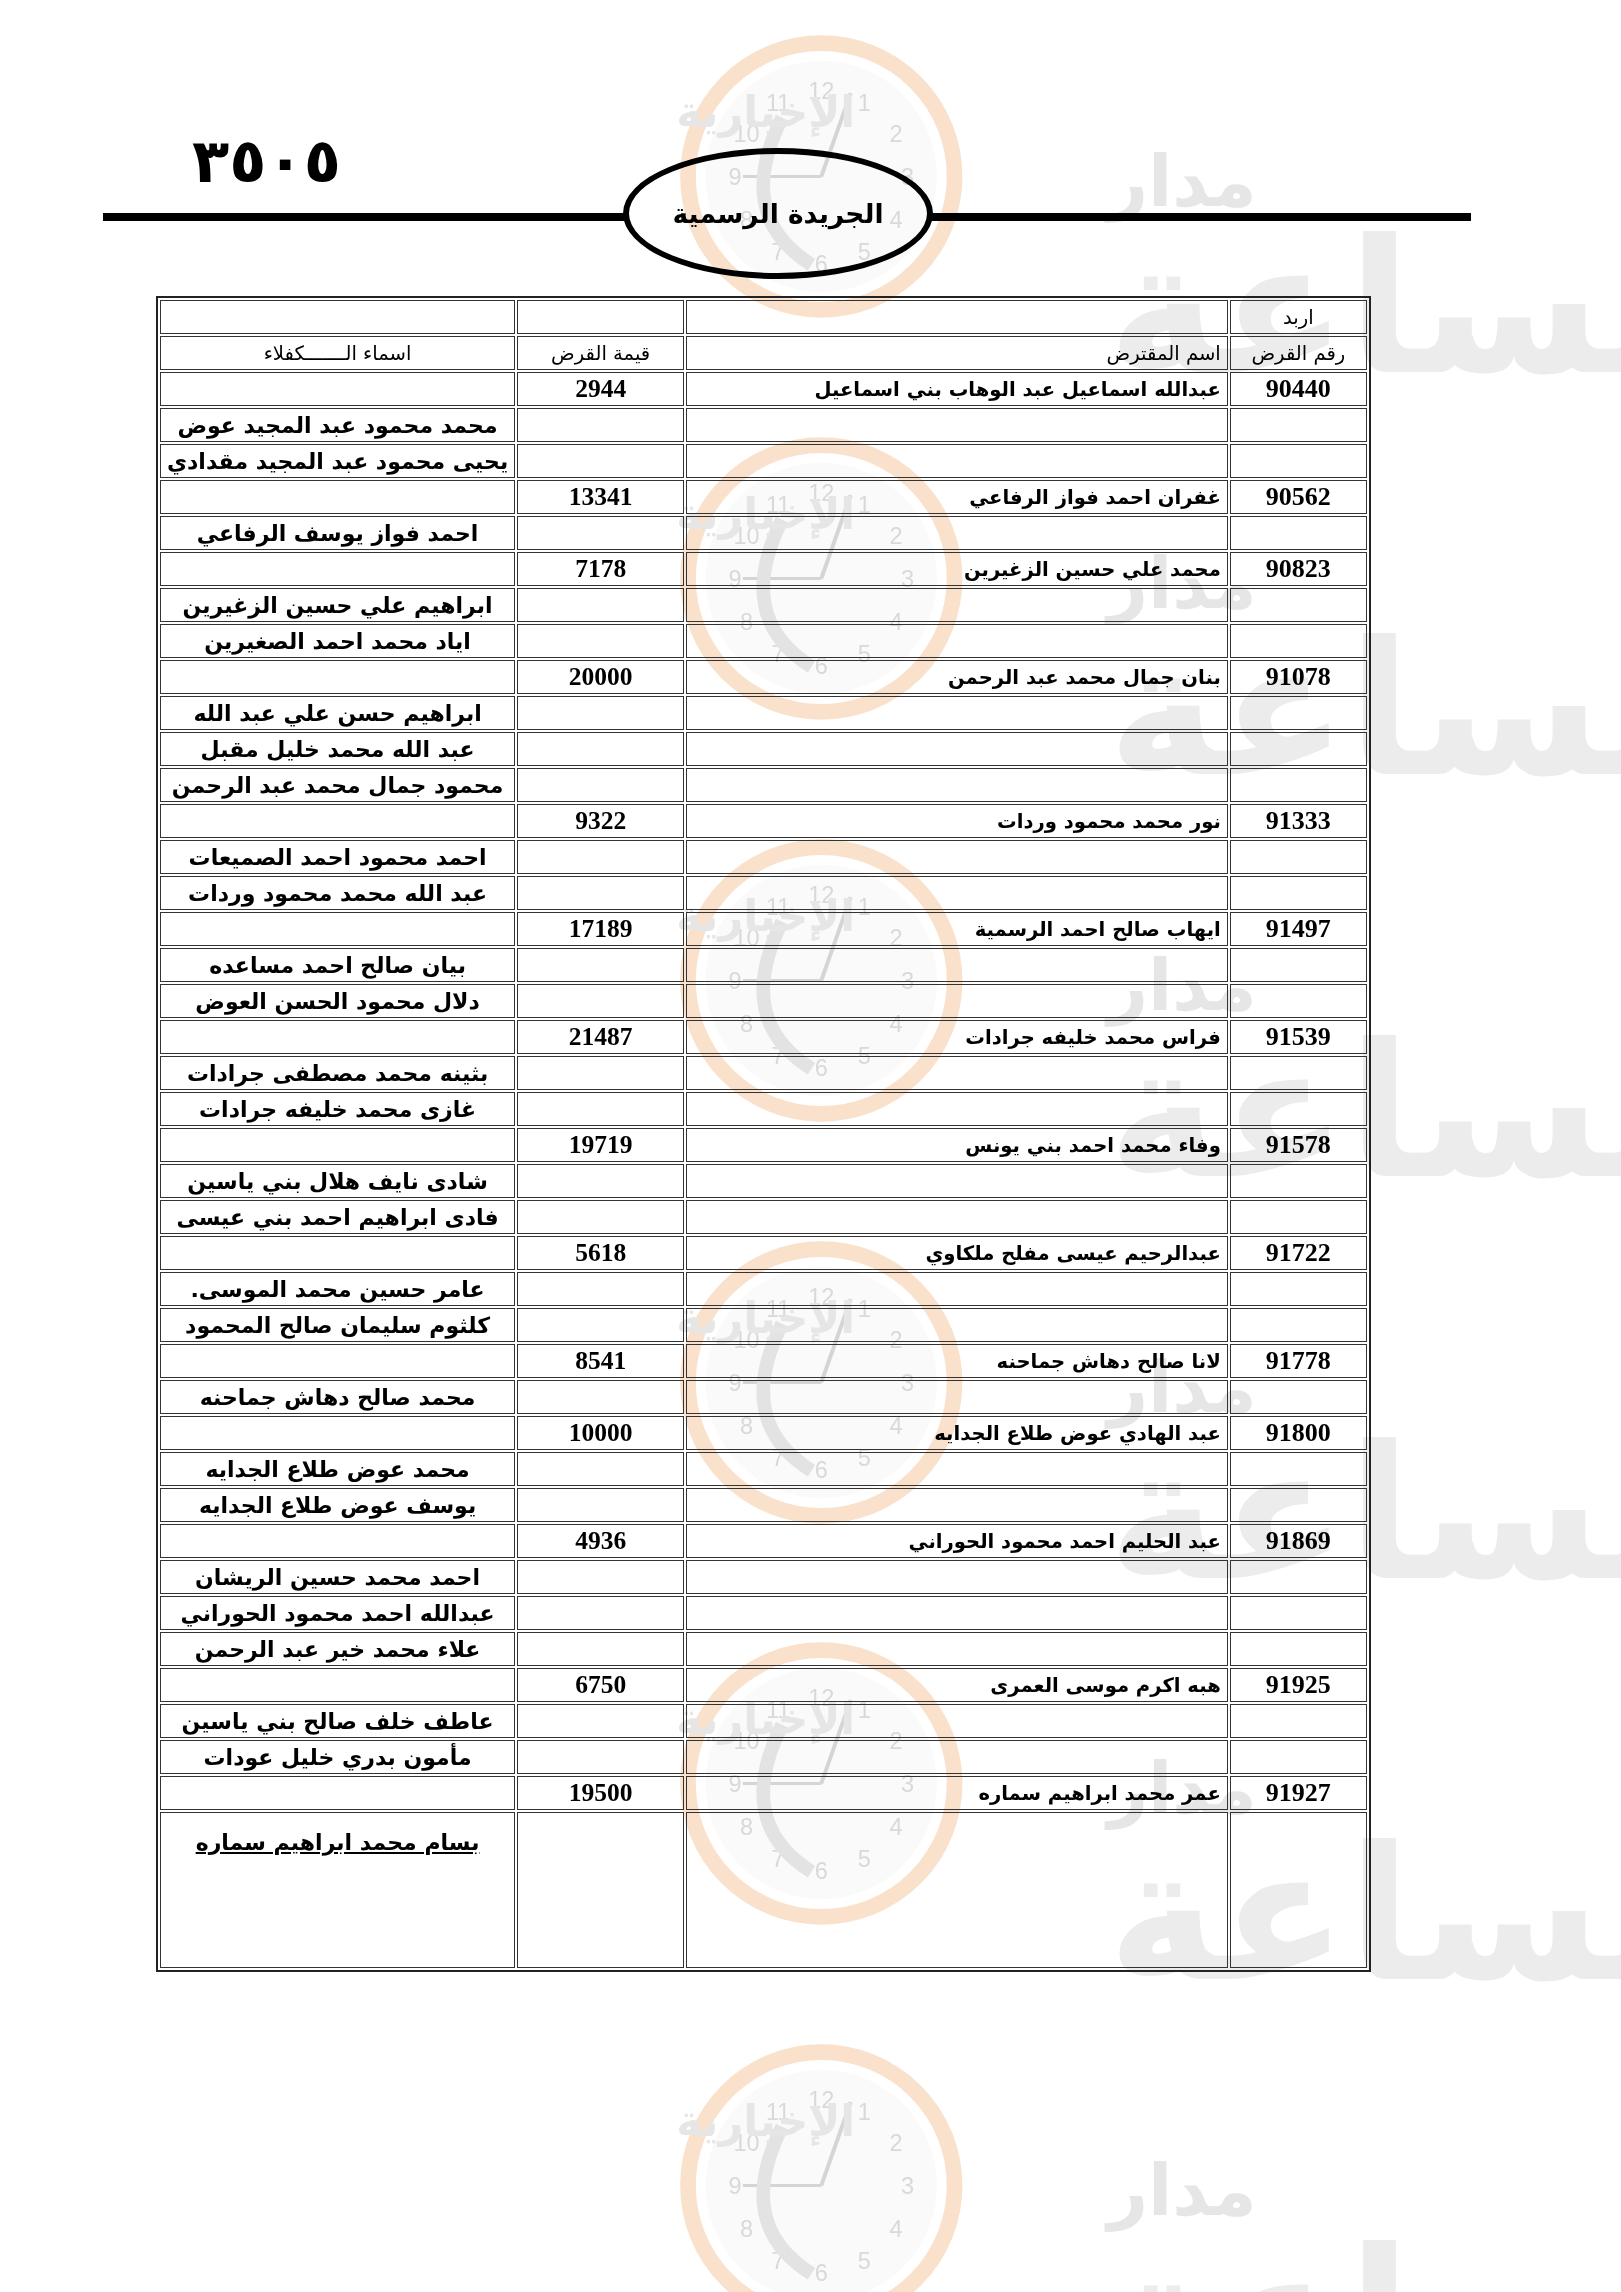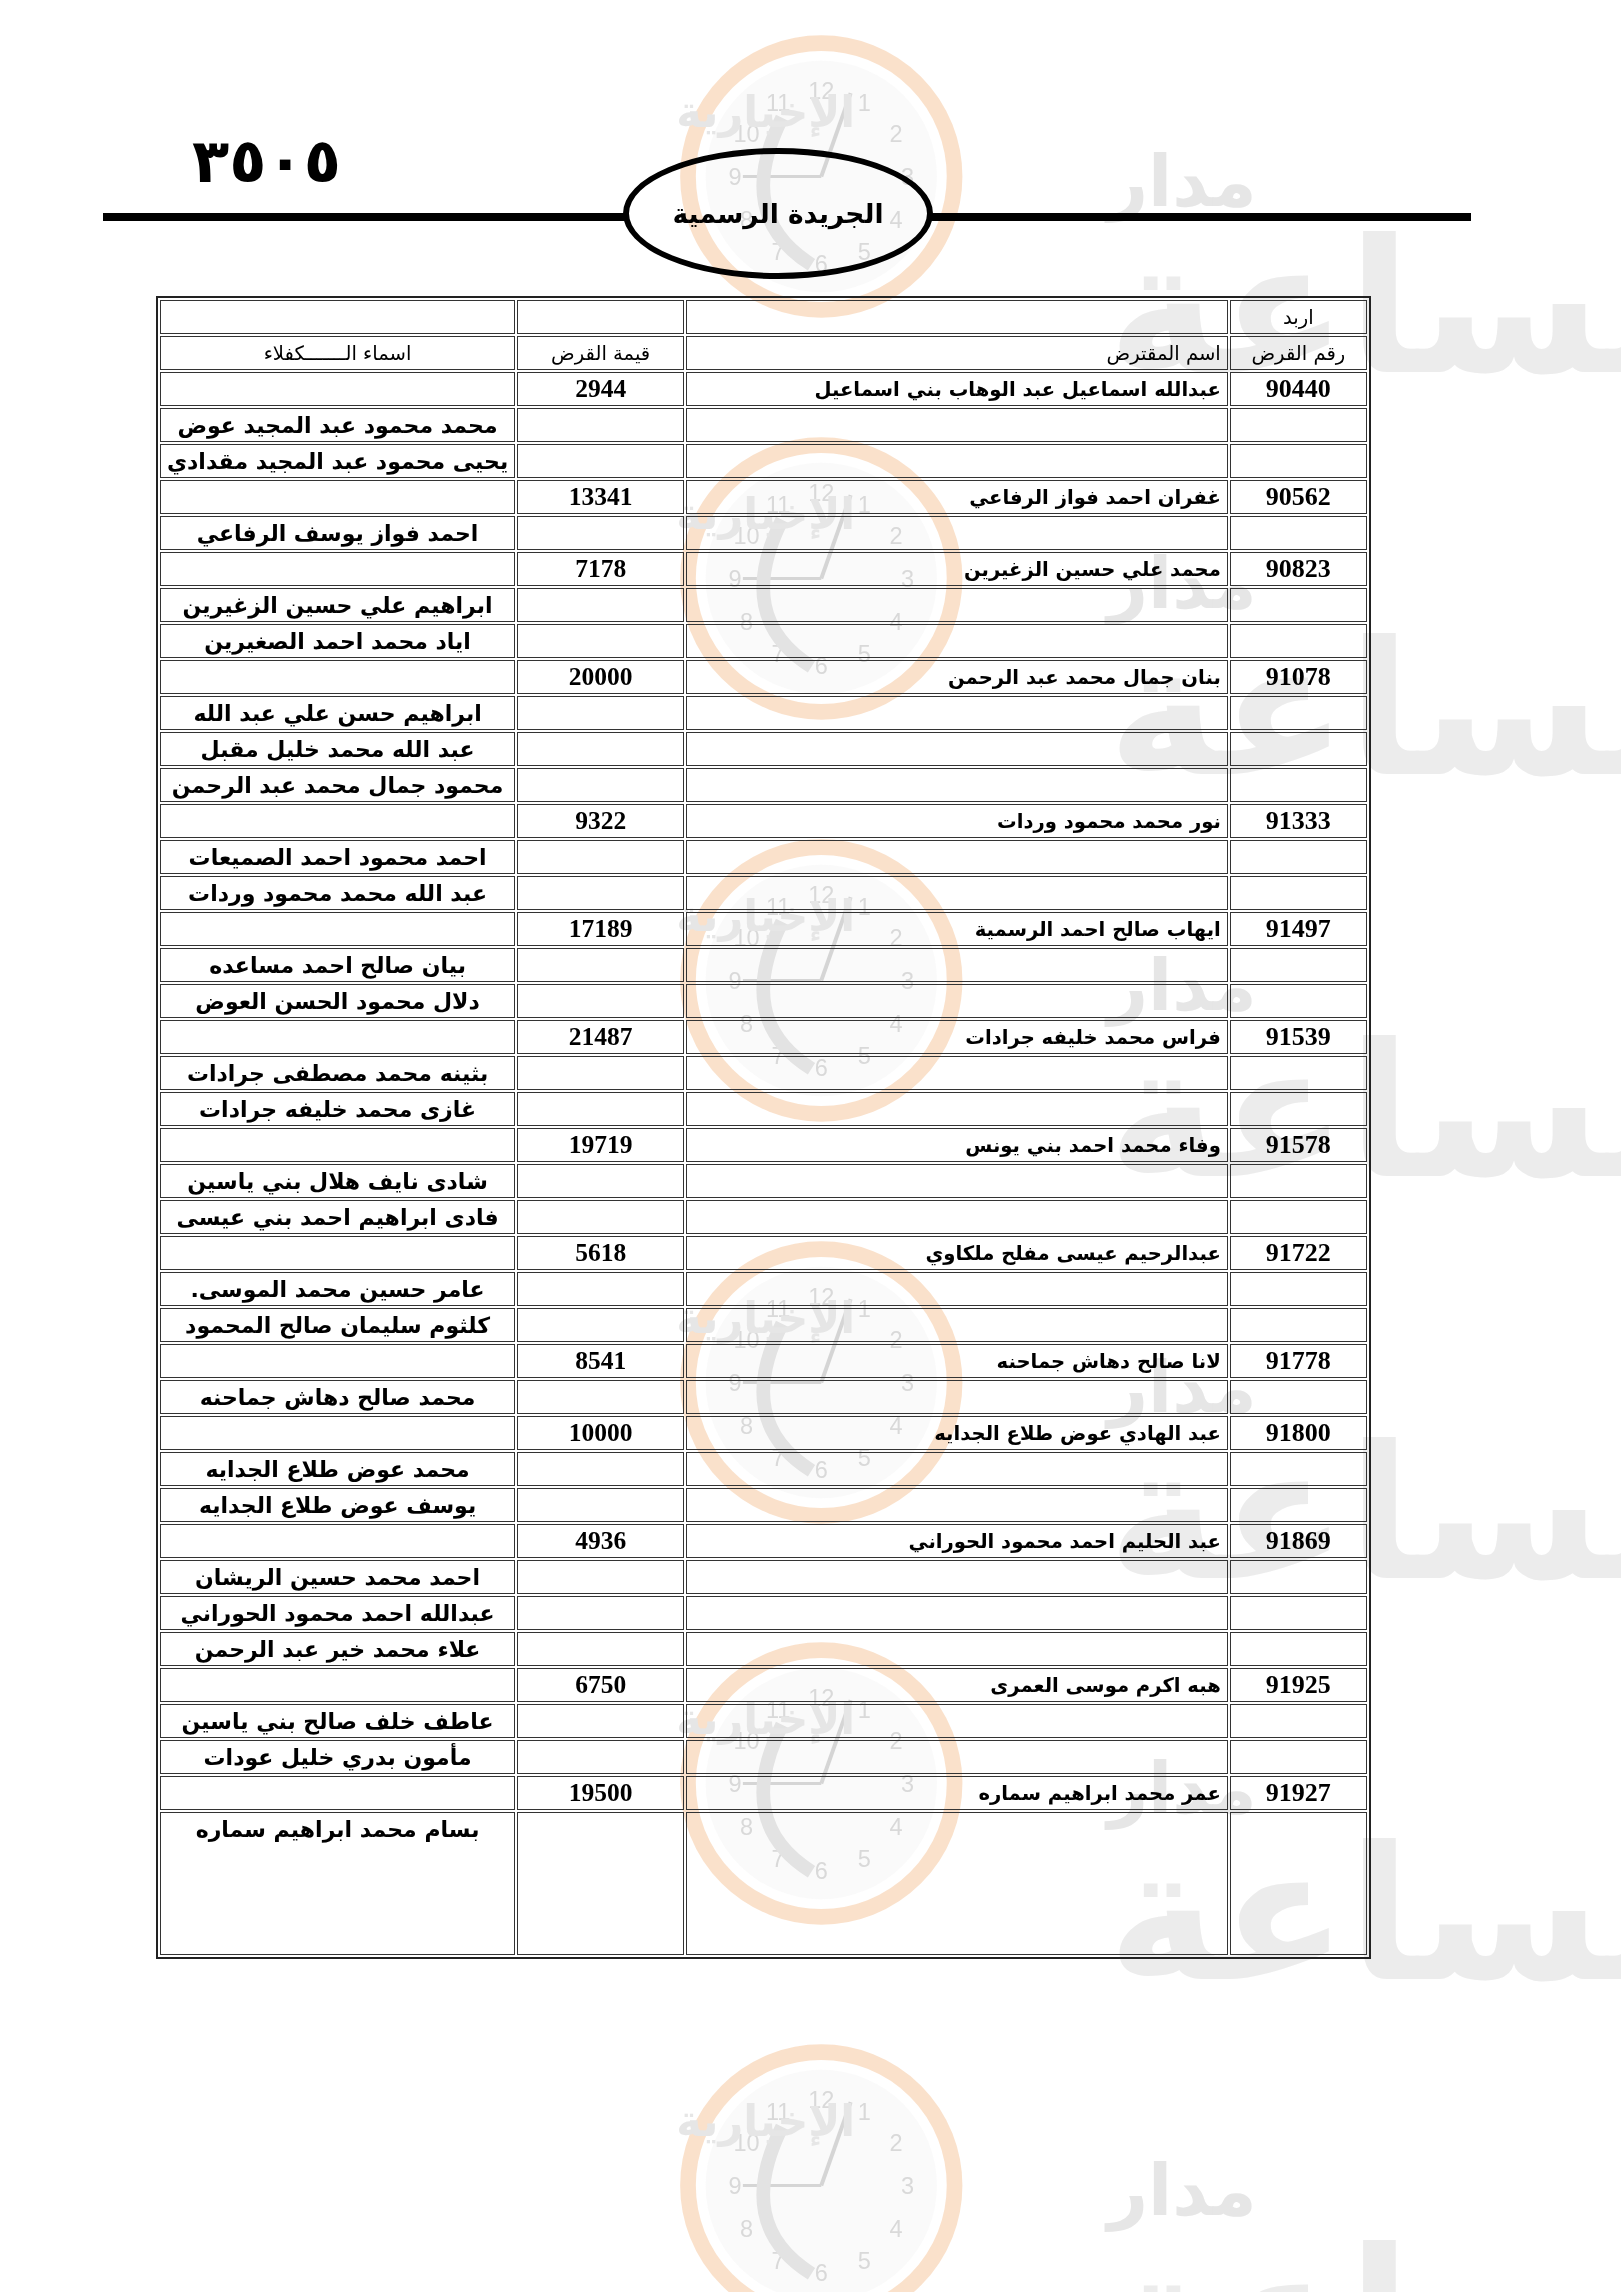--- a/index.html
+++ b/index.html
@@ -17,21 +17,21 @@
   .masthead span { font-size: 26.5px; font-weight: bold; font-family: "DejaVu Sans", sans-serif; direction: rtl; color: #000; }
 
   table.loans { position: absolute; left: 156px; top: 296px; width: 1215px; border-collapse: separate; border-spacing: 2px; border: 2px solid #222; direction: rtl; background: transparent; }
   table.loans td { border: 1.5px solid #333; height: 32px; padding: 0 5.9px; font-weight: bold; color: #000; white-space: nowrap; vertical-align: middle; }
   td.c-no { width: 137px; text-align: center; font-family: "Liberation Serif", serif; font-size: 26px; }
   td.c-name { width: 583px; text-align: right; font-family: "DejaVu Sans", sans-serif; font-size: 19.6px; }
   td.c-amt { width: 178px; text-align: center; font-family: "Liberation Serif", serif; font-size: 25.5px; }
   td.c-guar { width: 282px; text-align: center; font-family: "DejaVu Sans", sans-serif; font-size: 22px; }
   tr.hdr td { font-weight: normal; font-family: "DejaVu Sans", sans-serif; font-size: 19.6px; }
   tr.hdr td.c-no { font-size: 19.6px; }
-  tr.tall td { height: 137px; vertical-align: top; padding-top: 4px; }
+  tr.tall td { height: 137px; vertical-align: top; padding-top: 17px; text-decoration: underline; }
 </style>
 </head>
 <body>
 
 <div id="wm-container">
     <div class="wm" style="top: 0px;">
       <svg width="1621" height="402" viewBox="0 0 1654 410">
       <circle cx="838" cy="180" r="136" fill="none" stroke="#f5c9a0" stroke-width="16" opacity="0.55"></circle>
       <circle cx="838" cy="180" r="118" fill="#f6f6f6" opacity="0.6"></circle>
       <text x="838.0" y="101.0" text-anchor="middle" font-size="24" font-family="Liberation Sans, sans-serif" fill="#d9d9d9">12</text>

